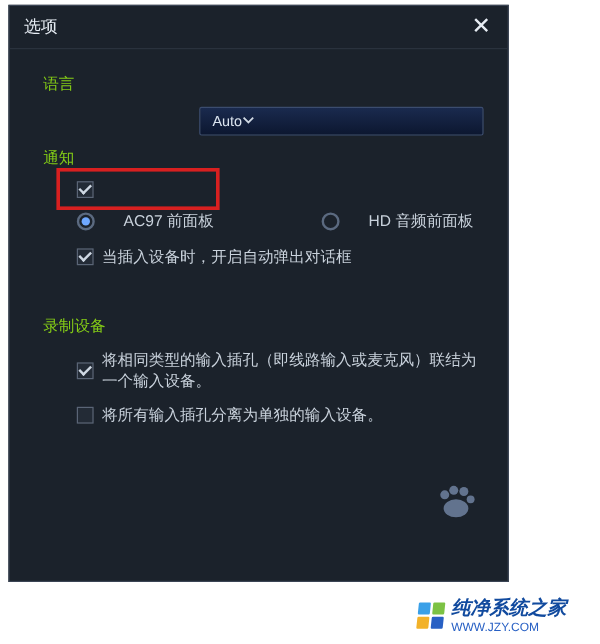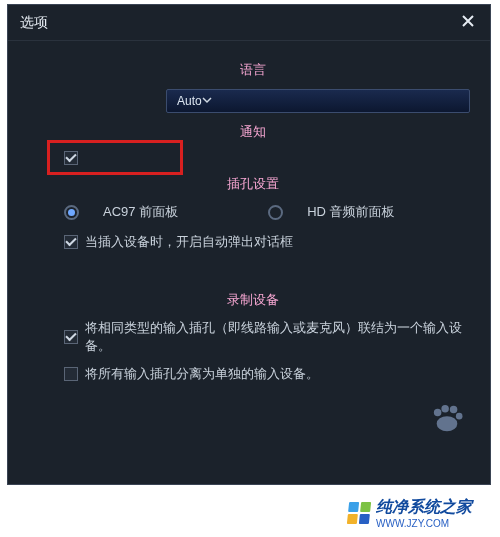--- a/index.html
+++ b/index.html
@@ -6,21 +6,21 @@
   html, body { width: 500px; height: 537px; overflow: hidden; }
   body {
     background: #fff;
     font-family: "Microsoft YaHei", Arial, sans-serif;
     font-size: 13px;
     position: relative;
   }
   .window {
     position: absolute;
     left: 7px; top: 4px;
-    width: 484px; height: 481px;
+    width: 417px; height: 481px;
     background: #1b222b;
     border: 1px solid #3a4454;
     color: #c9d2dc;
   }
   .titlebar {
     height: 36px;
     display: flex;
     align-items: center;
     justify-content: space-between;
     padding: 0 12px;
@@ -29,24 +29,23 @@
   .titlebar .title { font-size: 14px; color: #e6ecf3; }
   .close-btn {
     width: 20px; height: 20px;
     display: flex; align-items: center; justify-content: center;
     cursor: pointer;
     color: #e6ecf3;
   }
   .close-btn svg { width: 14px; height: 14px; }
   .content { padding: 12px 20px 12px 28px; }
   .section-label {
-    color: #f9a8d4;
+    color: #84cc16;
     font-size: 13px;
     margin: 8px 0 10px 0;
-    text-align: center;
   }
   .row { display: flex; align-items: center; margin: 6px 0 10px 0; }
   .dropdown {
     flex: 1;
     height: 24px;
     background: linear-gradient(#1a2a4e, #0c1730);
     border: 1px solid #3b4c6e;
     border-radius: 2px;
     display: flex;
     align-items: center;
@@ -167,21 +166,20 @@
             </svg>
         </span>
       </div>
     </div>
 
     <div class="section-label">通知</div>
     <div class="checkbox-row">
       <div class="cb checked"></div>
     </div>
 
-    <div class="section-label">插孔设置</div>
     <div class="jack-row">
       <div class="radio-row">
         <div class="radio selected"></div>
         <span class="cb-label">AC97 前面板</span>
       </div>
       <div class="radio-row">
         <div class="radio"></div>
         <span class="cb-label">HD 音频前面板</span>
       </div>
     </div>

